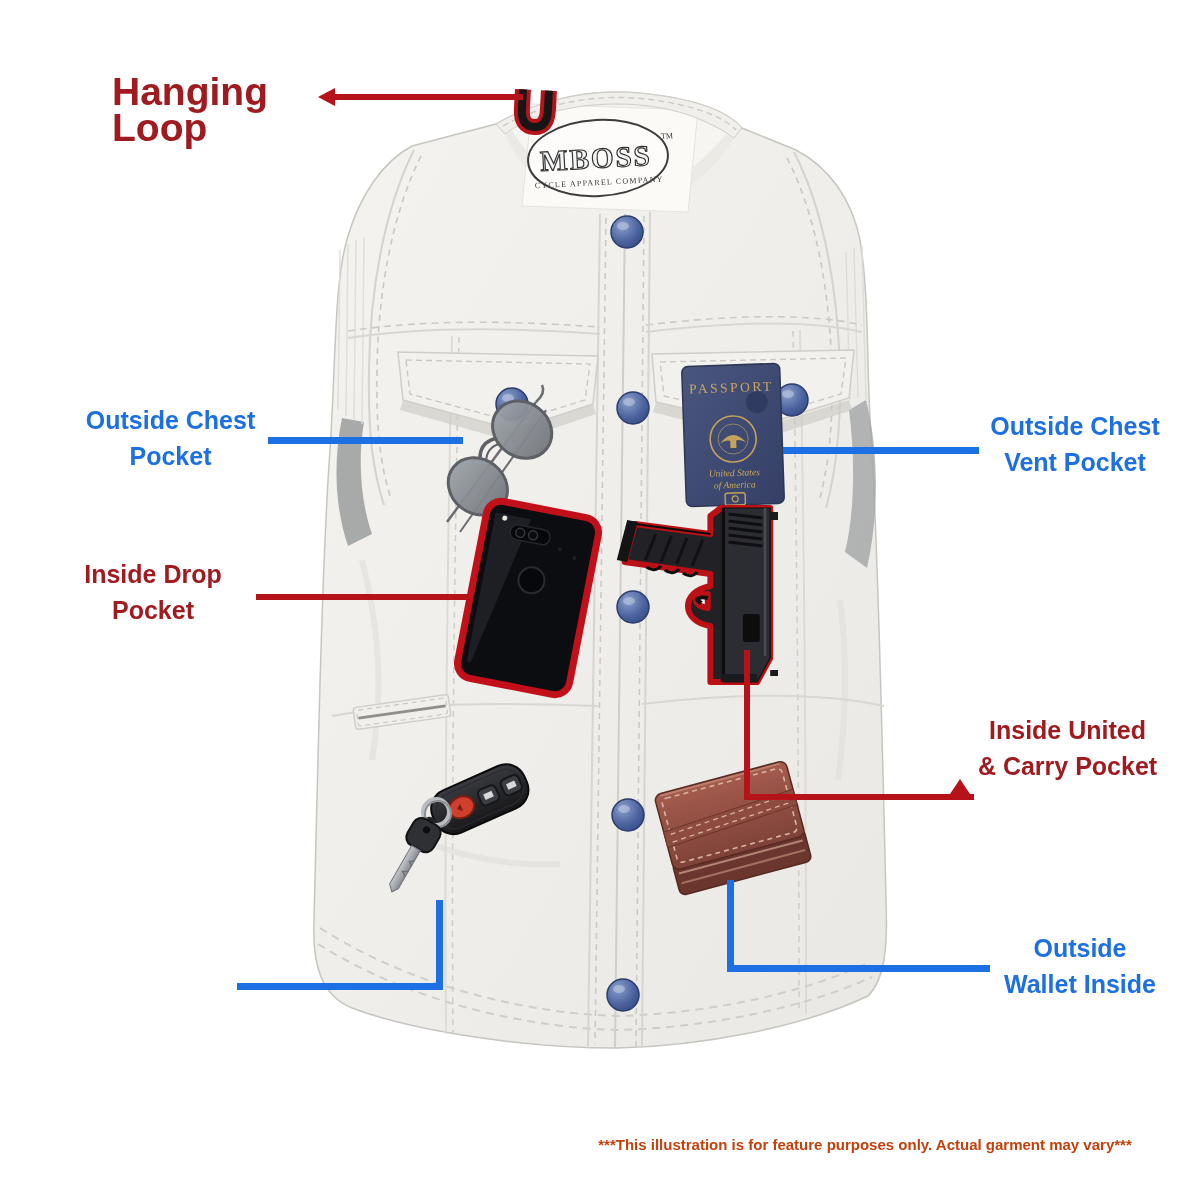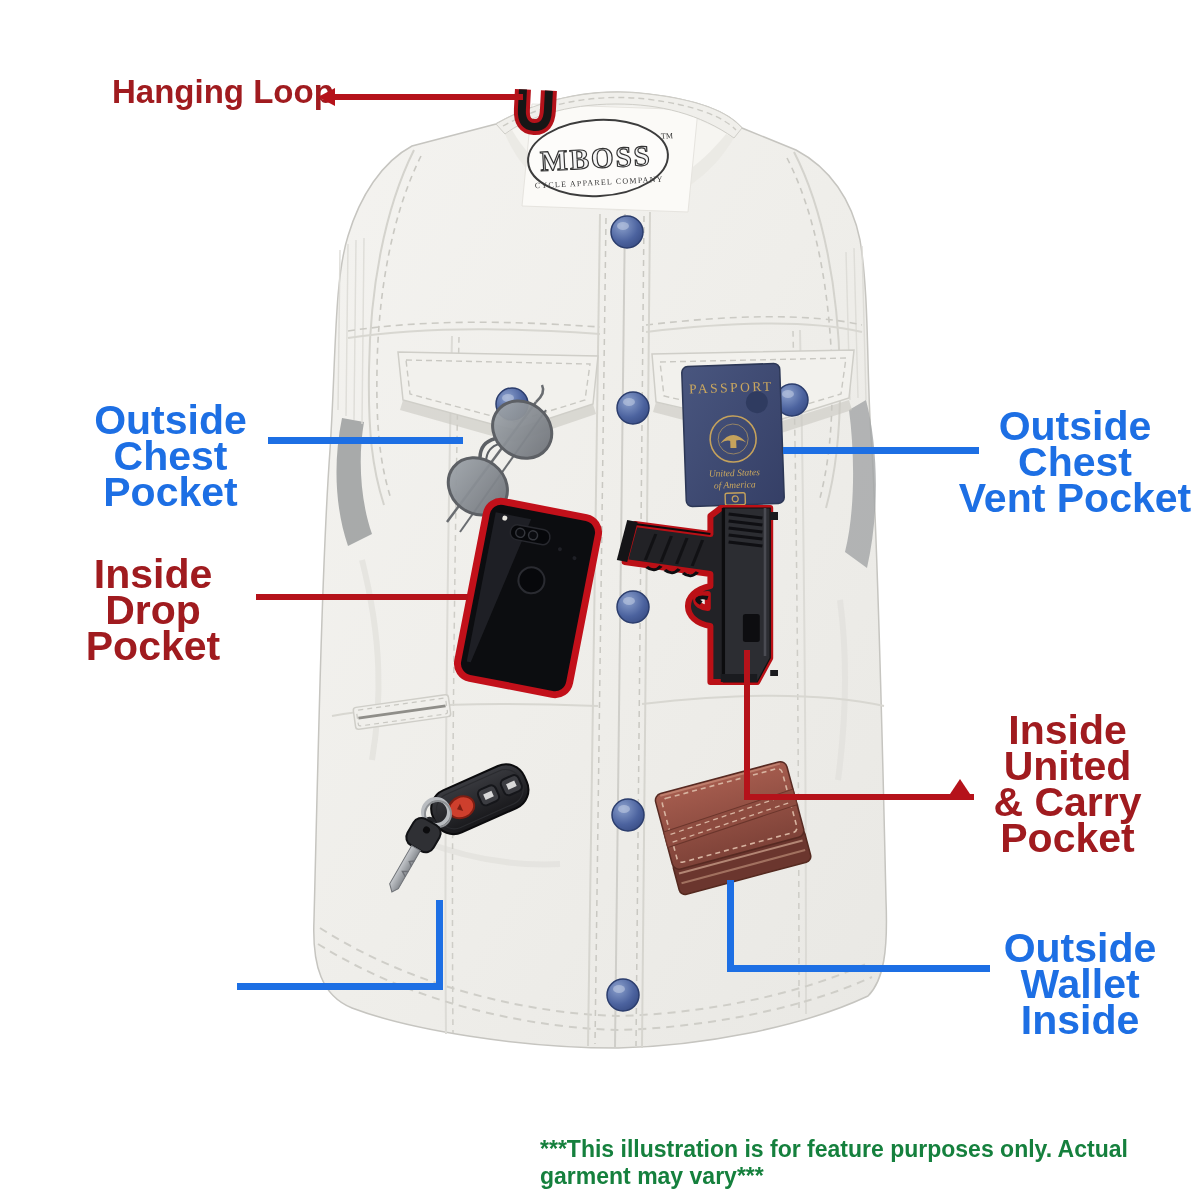--- a/index.html
+++ b/index.html
@@ -1,31 +1,31 @@
 <!DOCTYPE html>
 <html><head>
 <meta charset="utf-8">
 <style>
   html,body{margin:0;padding:0;background:#ffffff;}
   .stage{position:relative;width:1200px;height:1200px;background:#ffffff;overflow:hidden;
          font-family:"Liberation Sans",sans-serif;}
   .stage svg{position:absolute;left:0;top:0;}
-  .callout{position:absolute;font-weight:bold;font-size:41px;line-height:36px;text-align:center;}
+  .callout{position:absolute;font-weight:bold;font-size:25px;line-height:36px;text-align:center;}
   .callout.blue{color:#1d6fe4;}
   .callout.red{color:#a01b1f;text-align:center;}
   .callout span{display:block;}
   .cl-line{position:absolute;}
   .cl-blue{background:#1d6fe4;}
   .cl-red{background:#b5121a;}
   .arrow-left{position:absolute;width:0;height:0;border-top:9px solid transparent;
               border-bottom:9px solid transparent;border-right:17px solid #b5121a;}
   .arrow-up{position:absolute;width:0;height:0;border-left:10px solid transparent;
             border-right:10px solid transparent;border-bottom:15px solid #b5121a;}
-  .disclaimer{position:absolute;left:540px;top:1136px;width:650px;text-align:left;
-              font-weight:bold;font-size:23px;color:#15803d;}
+  .disclaimer{position:absolute;left:540px;top:1136px;width:650px;text-align:center;
+              font-weight:bold;font-size:15px;color:#c2410c;}
 </style>
 </head>
 <body>
 
 <div class="stage">
 
 <svg width="1200" height="1200" viewBox="0 0 1200 1200">
   <defs>
     <linearGradient id="fabricGrad" x1="0" y1="0" x2="1" y2="1">
       <stop offset="0" stop-color="#f4f3f0"></stop>
@@ -289,21 +289,21 @@
     <path d="M-64,30 L64,30" stroke="#c59a86" stroke-width="2" opacity="0.8"></path>
     <path d="M-64,40 L64,40" stroke="#b98a75" stroke-width="2" opacity="0.7"></path>
     <rect x="-68" y="-52" width="136" height="78" rx="7" fill="url(#walGrad)" stroke="#572a22" stroke-width="1.5"></rect>
     <rect x="-62" y="-46" width="124" height="66" rx="5" fill="none" stroke="#d7b3a0" stroke-width="1.6" stroke-dasharray="5 4"></rect>
     <path d="M-68,-14 L68,-22 L68,-6 L-68,2 Z" fill="#8e4c40" stroke="#6b362c" stroke-width="1"></path>
     <path d="M-62,-10 L62,-18 M-62,-2 L62,-10" stroke="#d7b3a0" stroke-width="1.3" stroke-dasharray="5 4" fill="none"></path>
     <path d="M-62,-50 L62,-50" stroke="#c98d7a" stroke-width="2" opacity="0.7"></path>
   </g>
 </svg>
 
-  <div class="callout red" style="left:112px;top:74px;width:235px;text-align:left;font-size:33px;">
+  <div class="callout red" style="left:112px;top:74px;width:235px;text-align:left;font-size:39px;">
     <span>Hanging Loop</span>
   </div>
   <div class="cl-line cl-red" style="left:333px;top:94px;width:190px;height:6px;"></div>
   <div class="arrow-left" style="left:318px;top:88px;"></div>
 
   <div class="callout blue" style="left:48px;top:402px;width:245px;">
     <span>Outside Chest</span>
     <span>Pocket</span>
   </div>
   <div class="cl-line cl-blue" style="left:268px;top:437px;width:195px;height:7px;"></div>

